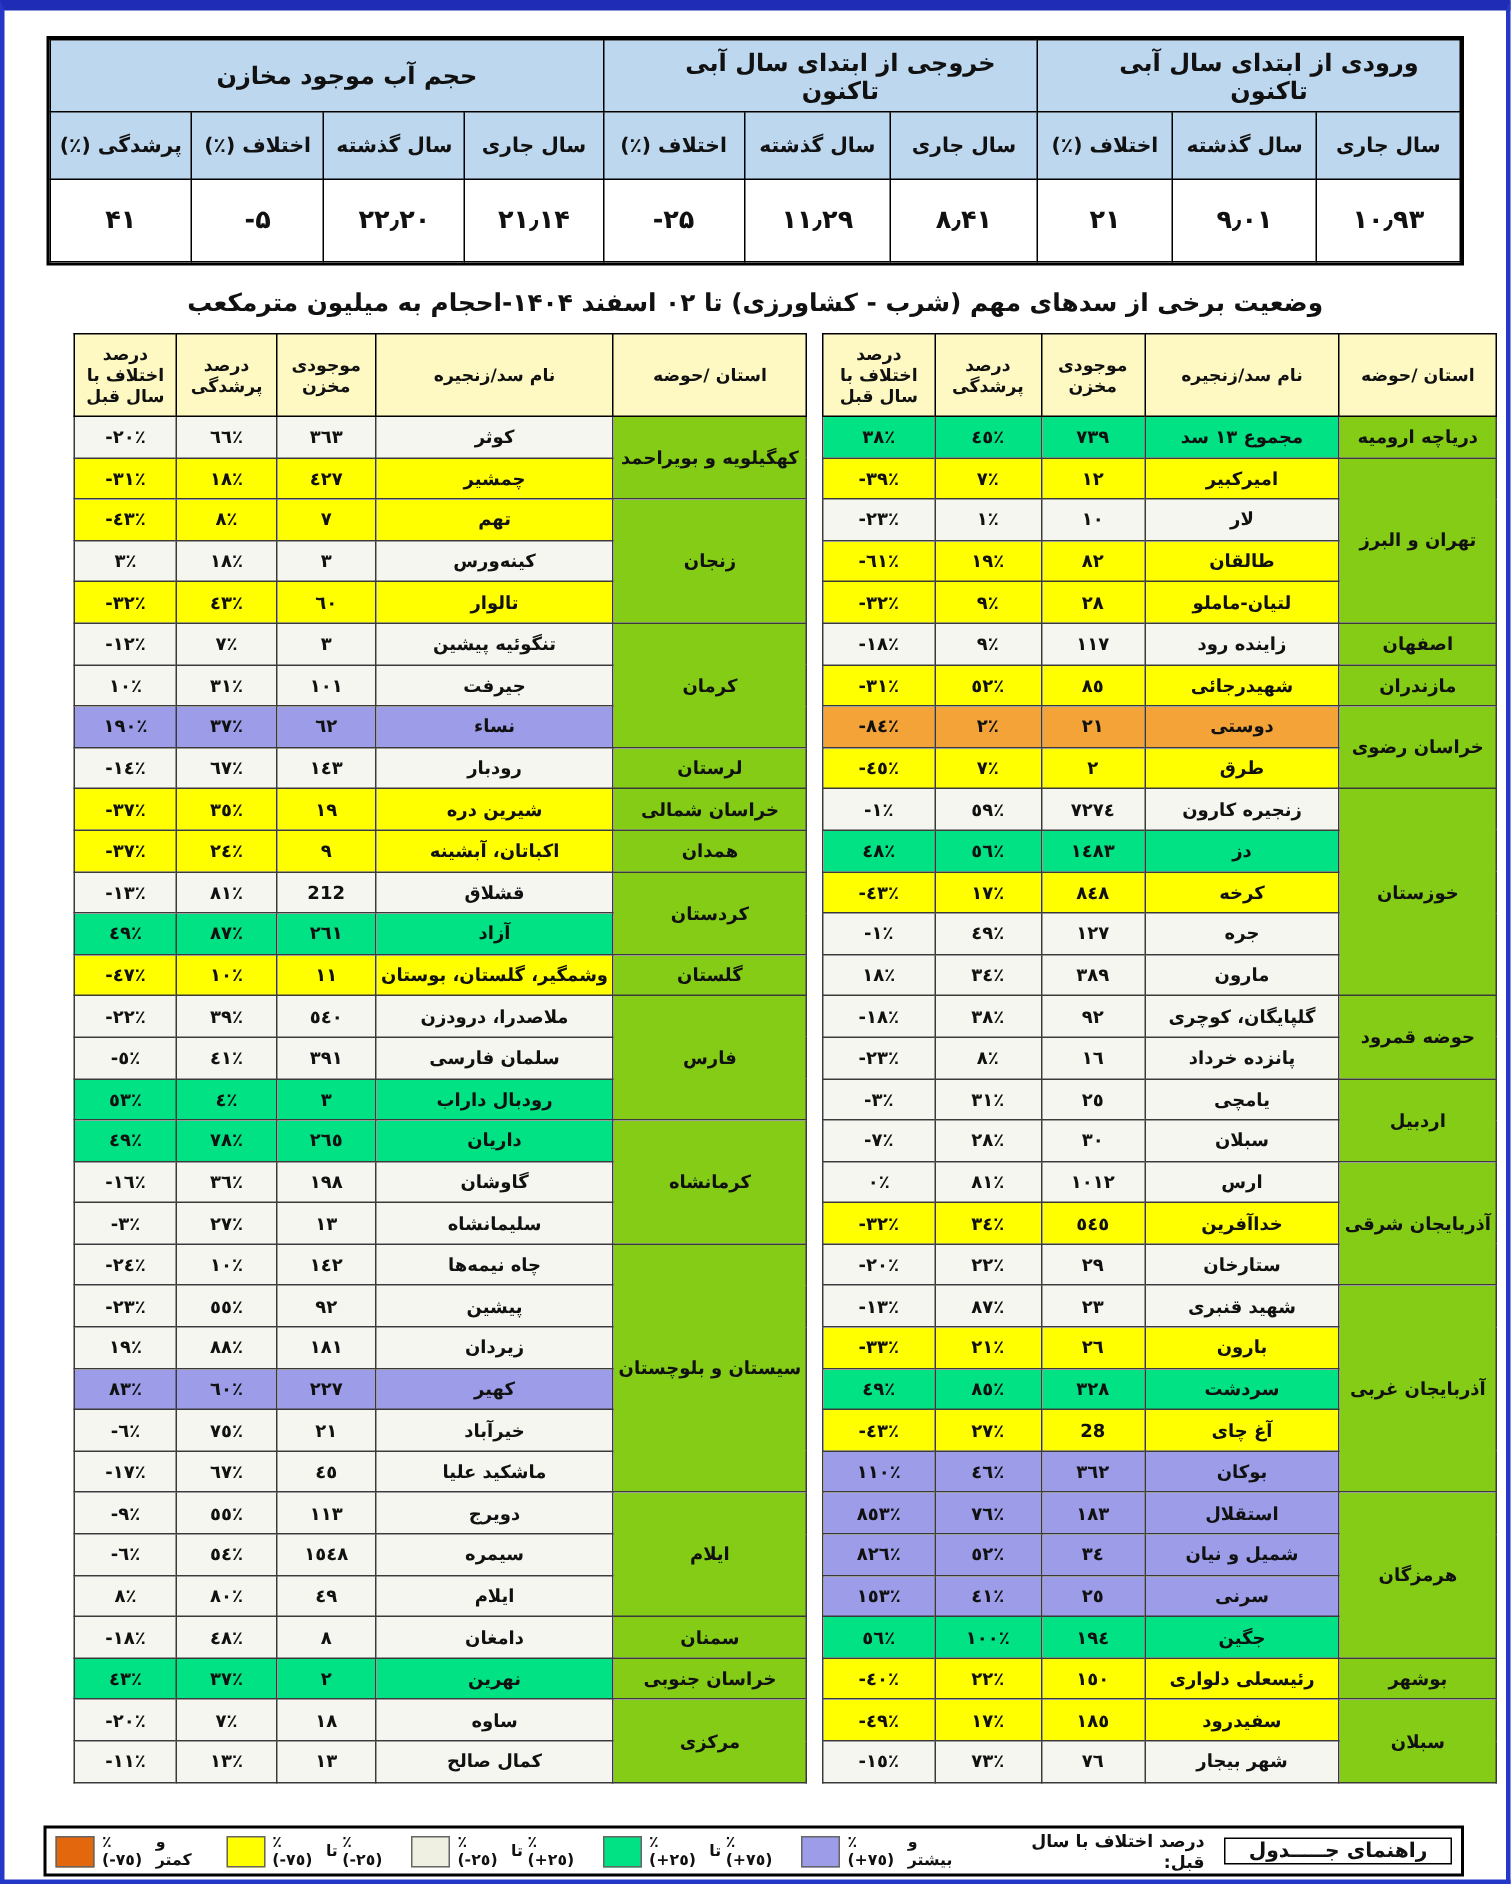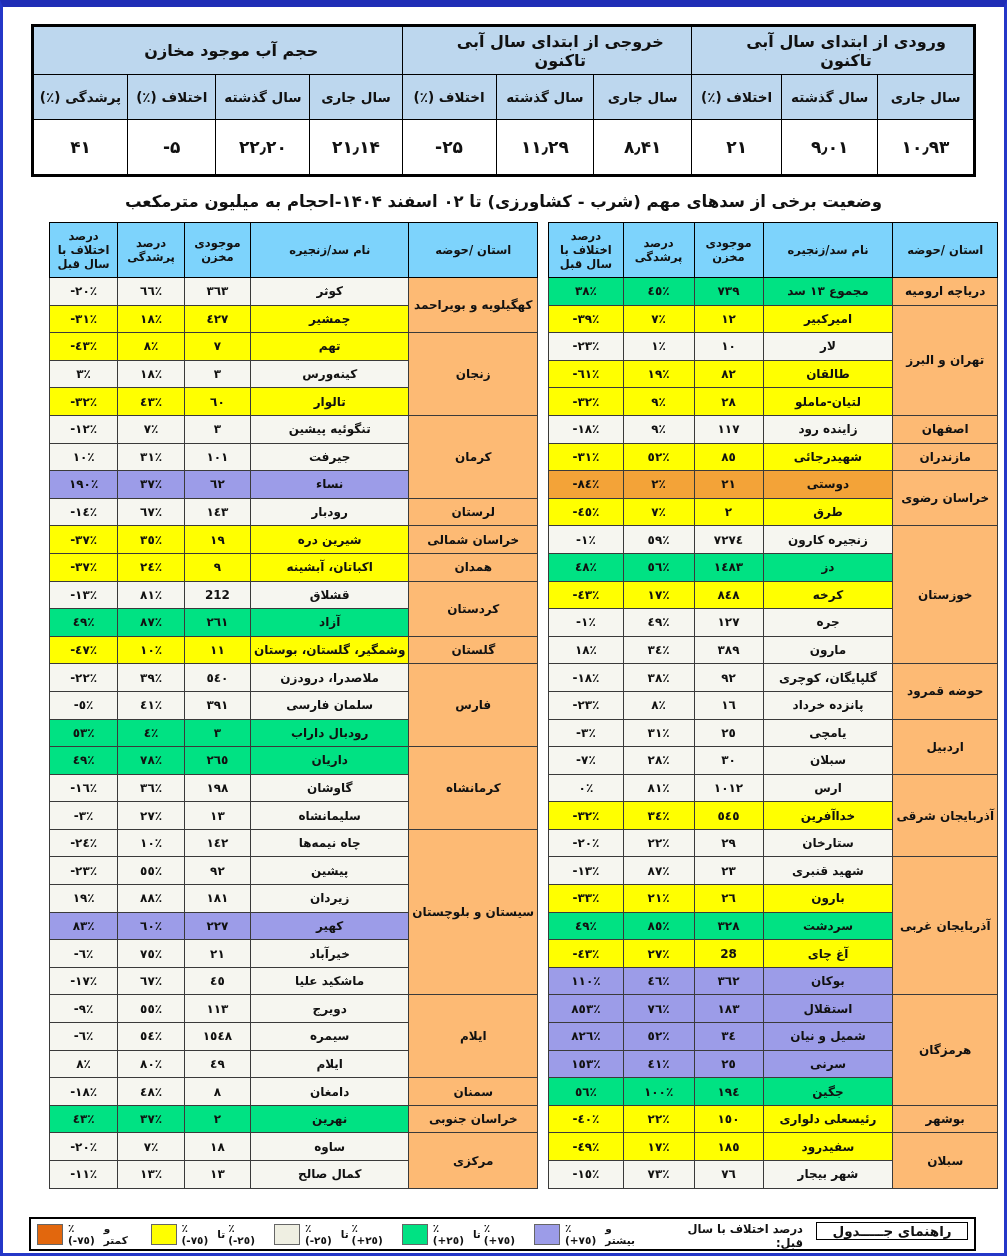--- a/index.html
+++ b/index.html
@@ -13,34 +13,34 @@
   .title1{background:#d9d9d9;border-bottom:2px solid #000;text-align:center;
     font-weight:bold;font-size:19px;padding:11px 4px;}
   table.summary{width:100%;border-collapse:collapse;direction:rtl;table-layout:fixed;}
   .summary th,.summary td{border:1.6px solid #000;text-align:center;vertical-align:middle;}
   .summary .grp th{background:#bdd7ee;font-size:16px;font-weight:bold;height:45px;padding-left:28px;}
   .summary .sub th{background:#bdd7ee;font-size:13.5px;font-weight:bold;height:42px;}
   .summary .val td{background:#fff;font-size:17px;font-weight:bold;height:52px;}
   .title2{text-align:center;font-weight:bold;font-size:16.5px;margin:15px 0 11px 0;}
   .twin{display:flex;direction:rtl;margin:0 6px 0 46px;gap:10px;align-items:flex-start;}
   table.dams{border-collapse:collapse;direction:rtl;table-layout:fixed;}
-  .dams th{background:#7dd3fc;border:1.6px solid #000;font-size:11.5px;font-weight:bold;
+  .dams th{background:#fef9c3;border:1.6px solid #000;font-size:11.5px;font-weight:bold;
     padding:6px 2px;height:26px;}
   .dams td{border:1px solid #3a3a3a;height:26.6px;padding:0 3px;text-align:center;
     font-size:12px;overflow:hidden;white-space:nowrap;}
-  .dams td.prov{background:#fdba74;font-weight:bold;font-size:12px;}
+  .dams td.prov{background:#84cc16;font-weight:bold;font-size:12px;}
   .dams td.dname{font-weight:bold;}
   .num{direction:ltr;unicode-bidi:isolate;font-weight:600;}
   .c-w{background:#f6f6f0;}
   .c-y{background:#ffff00;}
   .c-g{background:#00e283;}
   .c-p{background:#9c9ce8;}
   .c-o{background:#f3a338;}
   .legend{position:absolute;bottom:2px;left:26px;right:28px;border:2px solid #000;
-    background:#fff;display:flex;direction:ltr;align-items:flex-start;padding:3px 6px;gap:13px;height:34px;box-sizing:border-box;}
+    background:#fff;display:flex;direction:ltr;align-items:center;padding:3px 6px;gap:13px;height:34px;box-sizing:border-box;}
   .li{display:flex;align-items:center;gap:5px;}
   .sw{width:24px;height:19px;border:1px solid #666;display:inline-block;flex:none;}
   .lt{display:inline-flex;direction:ltr;gap:3px;font-size:10.5px;font-weight:bold;align-items:center;}
   .part{unicode-bidi:isolate;}
   .leg-label{direction:rtl;font-size:11.5px;font-weight:bold;display:flex;align-items:center;}
   .guide{margin-left:auto;border:1.8px solid #000;display:flex;align-items:center;justify-content:center;
     min-width:150px;font-size:13.5px;font-weight:bold;direction:rtl;}
 </style>
 </head>
 <body>

